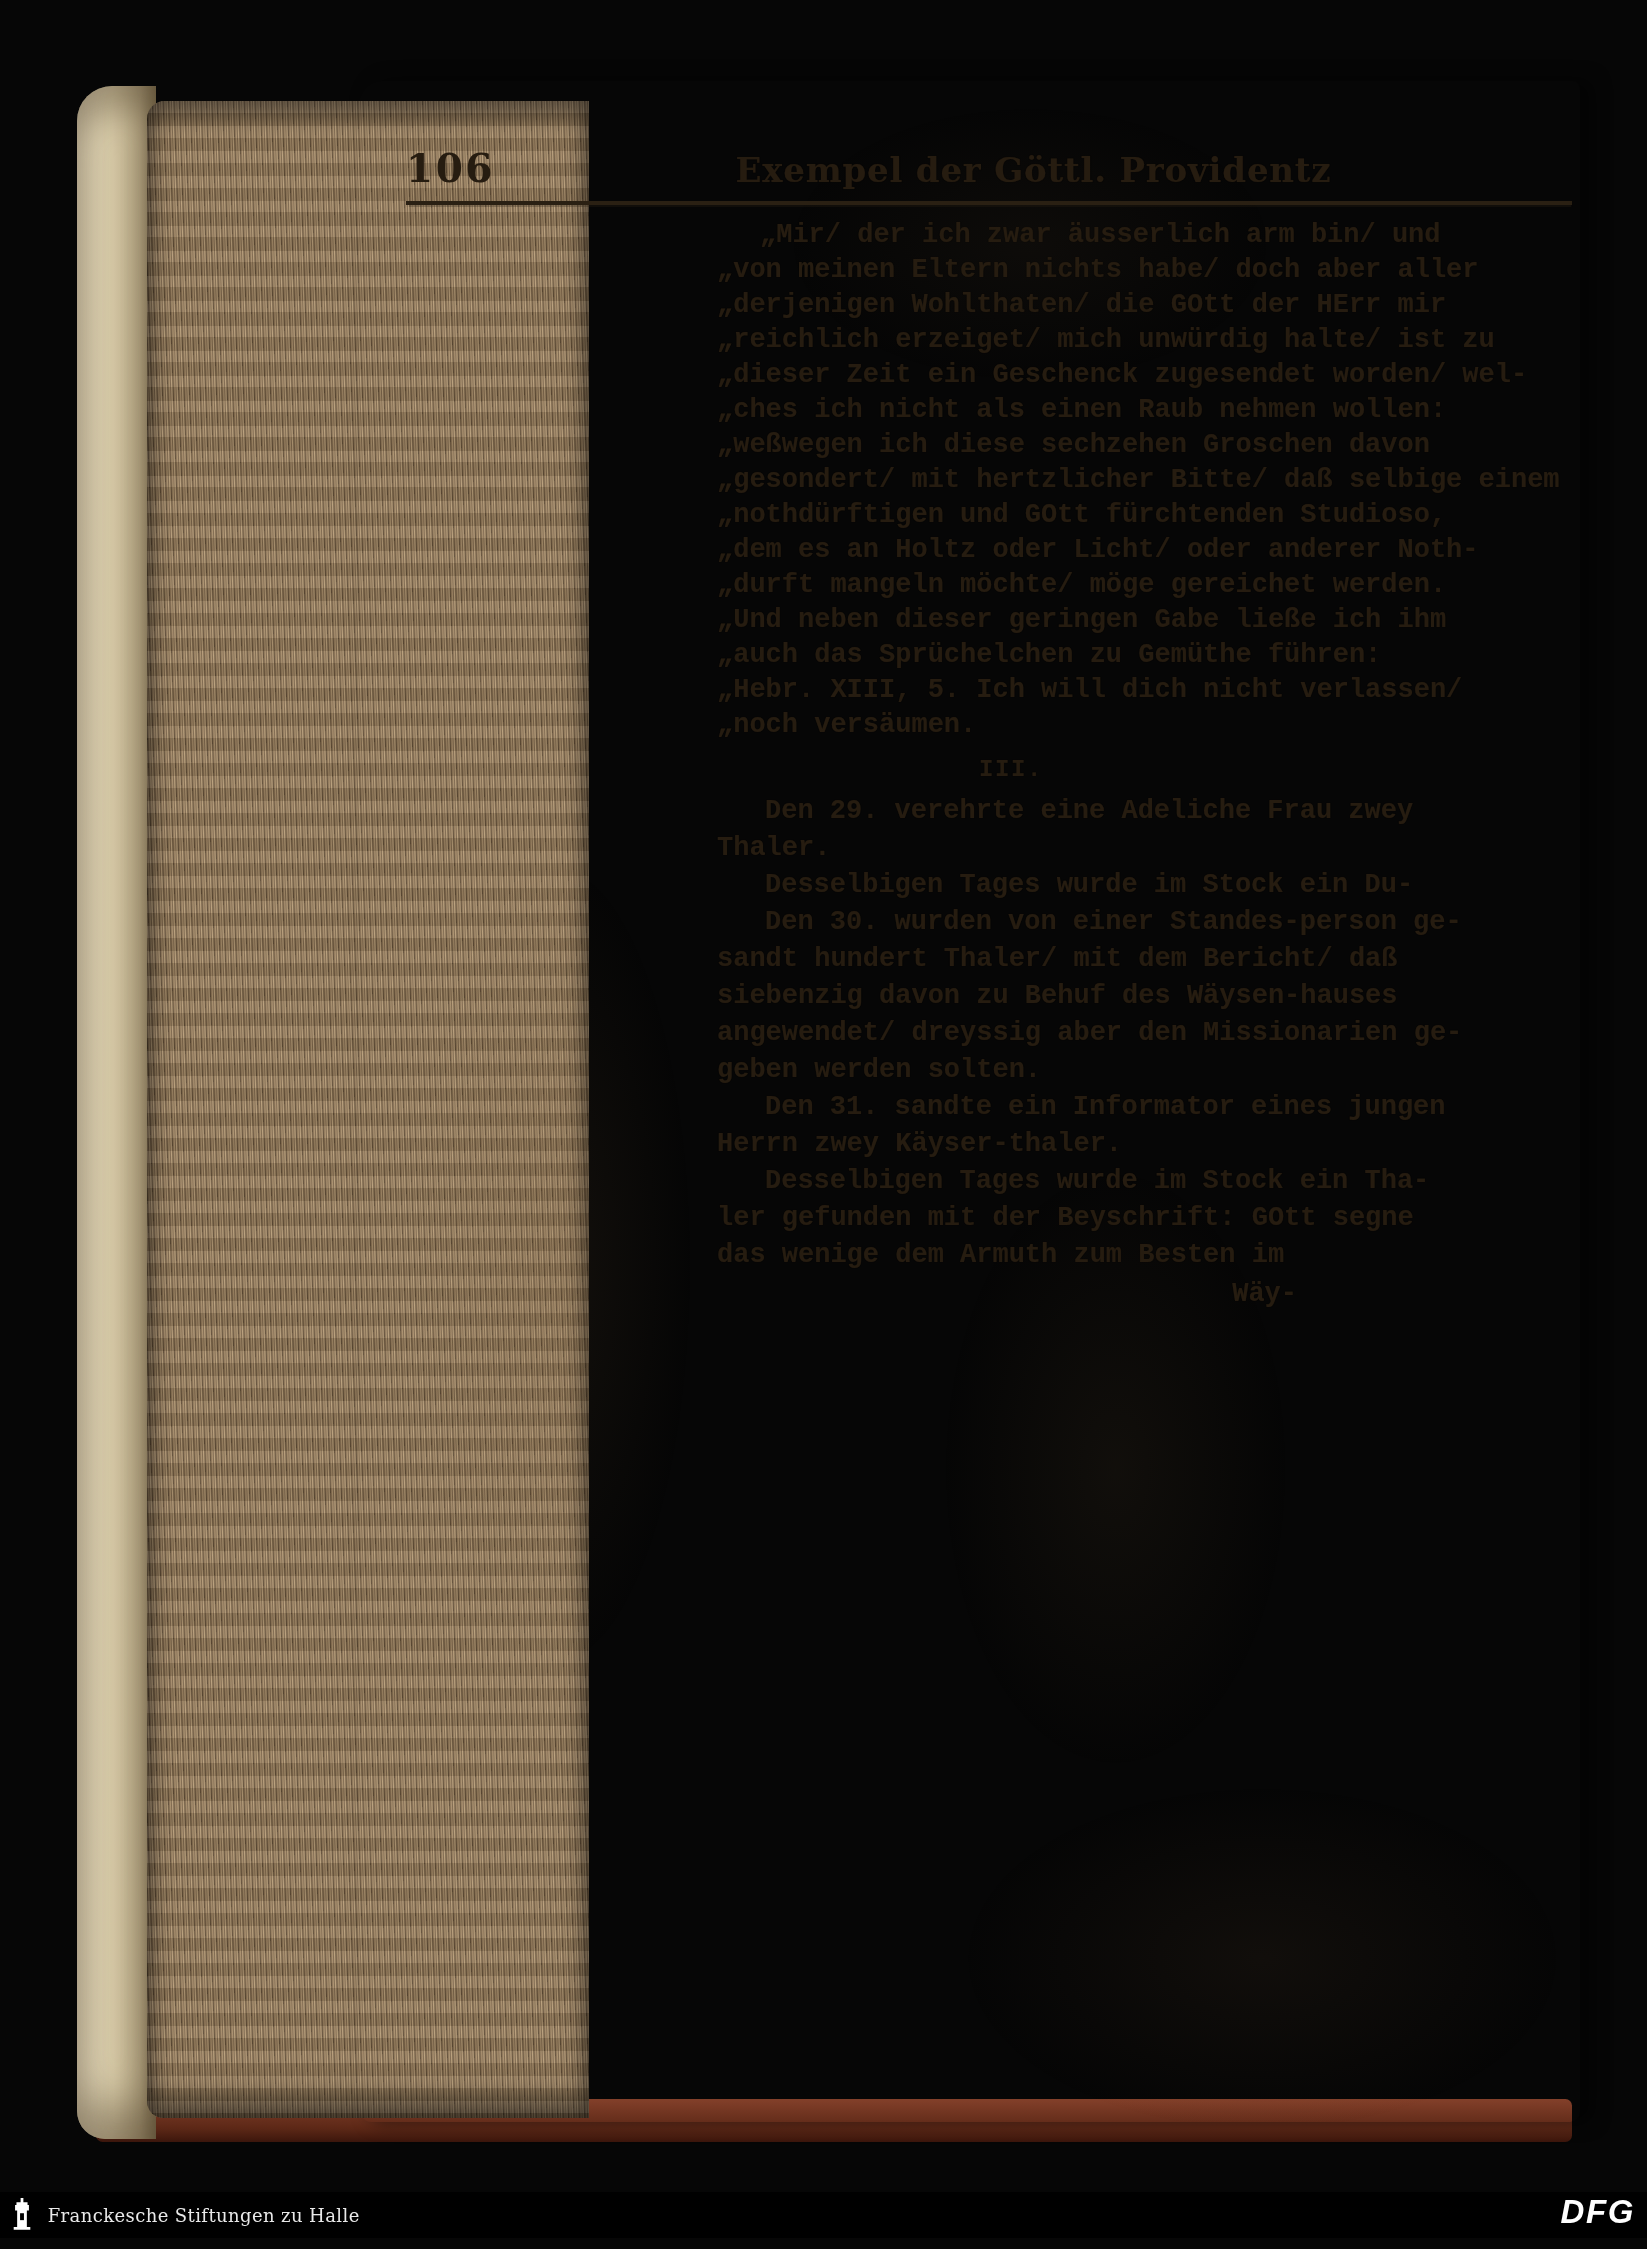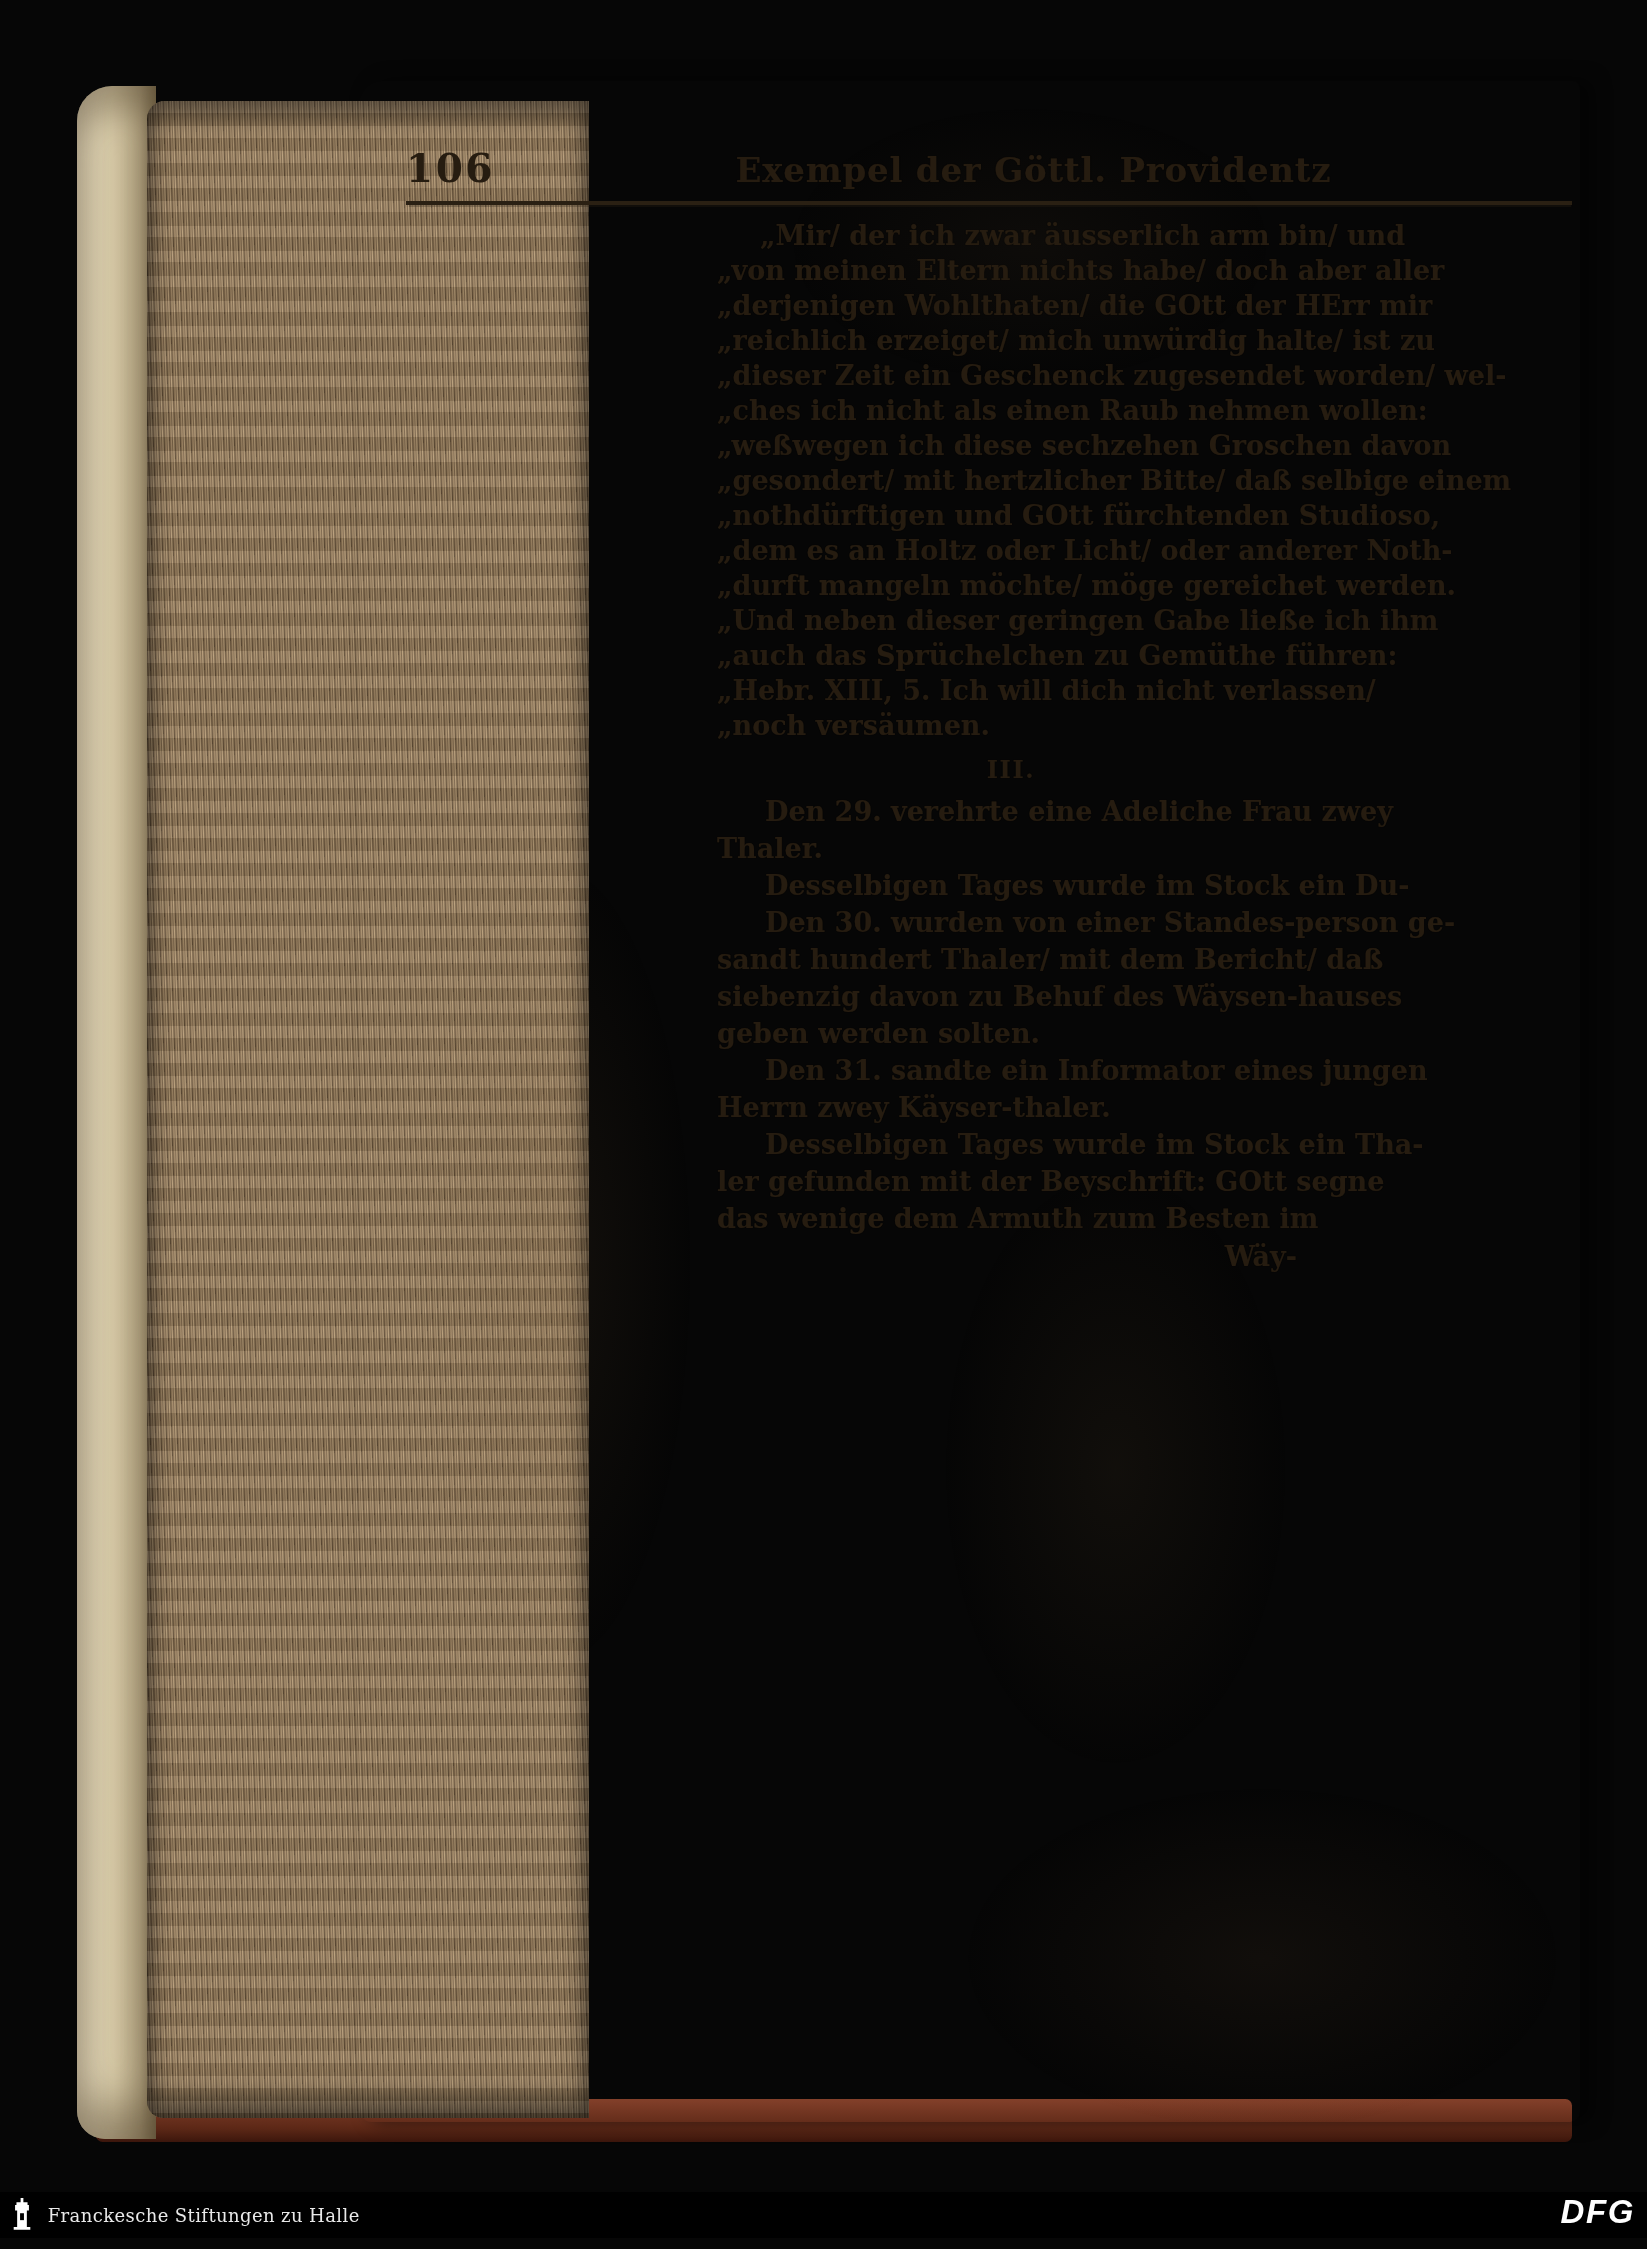--- a/index.html
+++ b/index.html
@@ -62,20 +62,21 @@
     text-shadow:0 0 0.8px rgba(38,28,16,.55);
   }
   .header-rule{
     height:4.1px;background:#2a2013;margin-top:10px;
     box-shadow:0 1.6px 0.8px rgba(42,32,19,.3);
   }
   .page-body{
     margin-left:311px;width:852px;margin-top:13px;
     font-size:27px;font-weight:bold;
     text-shadow:0 0 0.8px rgba(38,28,16,.45);
+    font-family:Liberation Mono, monospace;
   }
   .quote-line{line-height:35px;white-space:nowrap;}
   .quote-block .quote-line:first-child{text-indent:43px;}
   .section-heading{
     text-align:center;padding-right:264px;font-size:24px;
     line-height:40px;margin:6.6px 0 3.3px 0;letter-spacing:1.6px;
   }
   .para .body-line{line-height:37px;white-space:nowrap;}
   .para .body-line:first-child{text-indent:48px;}
   .catchword{
@@ -143,20 +144,21 @@
         </div>
 
         <div class="para">
           <div class="body-line">Desselbigen Tages wurde im Stock ein Du-</div>
         </div>
 
         <div class="para">
           <div class="body-line">Den 30. wurden von einer Standes-person ge-</div>
           <div class="body-line">sandt hundert Thaler/ mit dem Bericht/ daß</div>
           <div class="body-line">siebenzig davon zu Behuf des Wäysen-hauses</div>
+          <div class="body-line">angewendet/ dreyssig aber den Missionarien ge-</div>
           <div class="body-line">geben werden solten.</div>
         </div>
 
         <div class="para">
           <div class="body-line">Den 31. sandte ein Informator eines jungen</div>
           <div class="body-line">Herrn zwey Käyser-thaler.</div>
         </div>
 
         <div class="para">
           <div class="body-line">Desselbigen Tages wurde im Stock ein Tha-</div>

